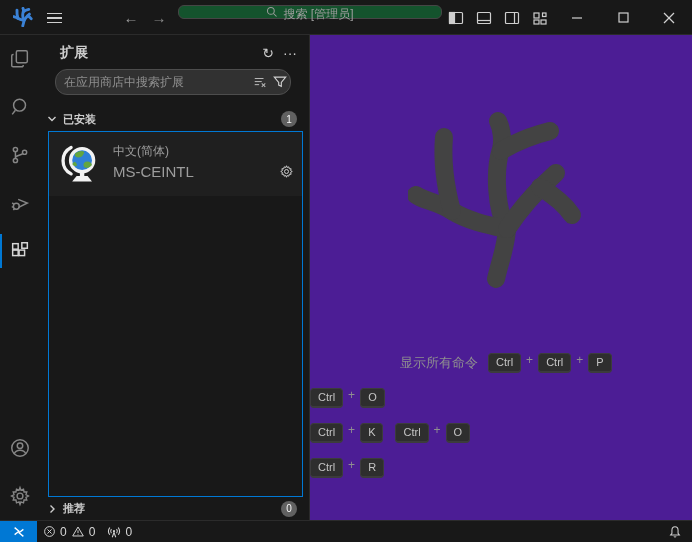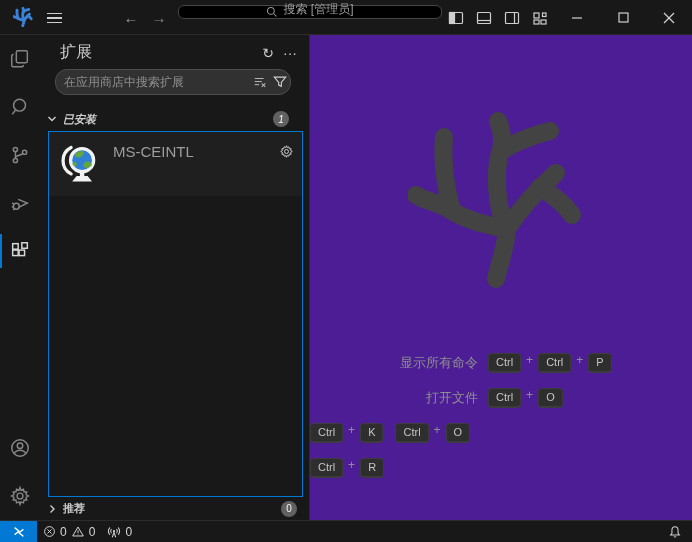--- a/index.html
+++ b/index.html
@@ -8,41 +8,41 @@
   #app { position:relative; width:692px; height:542px; background:#1f1f1f; }
 
   
   #titlebar { position:absolute; top:0; left:0; width:692px; height:35px; background:#181818; border-bottom:1px solid #2b2b2b; }
   .tb-logo { position:absolute; left:13px; top:7px; width:20px; height:20px; }
   .tb-menu { position:absolute; left:44px; top:9px; width:28px; height:18px; display:flex; flex-direction:column; justify-content:center; gap:3px; cursor:pointer; }
   .tb-menu i { display:block; width:15px; height:1.4px; background:#cfcfcf; margin-left:3px; }
   .tb-nav { position:absolute; top:0; height:35px; width:26px; display:flex; align-items:center; justify-content:center; font-size:15px; color:#9d9d9d; }
   #nav-back { left:118px; }
   #nav-fwd  { left:146px; color:#8a8a8a; }
-  .tb-search { position:absolute; left:178px; top:5px; width:264px; height:14px; background:#000000; border:1px solid #454545; border-radius:6px; display:flex; align-items:flex-end; justify-content:center; gap:5px; font-size:12px; color:#9d9d9d; cursor:text; }
+  .tb-search { position:absolute; left:178px; top:5px; width:264px; height:14px; background:#14532d; border:1px solid #454545; border-radius:6px; display:flex; align-items:flex-start; justify-content:center; gap:5px; font-size:12px; color:#9d9d9d; cursor:text; }
   .tb-search svg { flex:0 0 auto; }
   .tb-right { position:absolute; right:0; top:0; height:35px; display:flex; align-items:center; }
   .layout-btn { width:28px; height:28px; display:flex; align-items:center; justify-content:center; color:#cfcfcf; }
   .win-btn { width:46px; height:35px; display:flex; align-items:center; justify-content:center; color:#d0d0d0; font-size:13px; }
   .win-btn svg { display:block; }
 
   
   #main { position:absolute; top:35px; left:0; width:692px; height:485px; display:flex; }
 
   
   #activitybar { width:40px; background:#181818; display:flex; flex-direction:column; align-items:stretch; }
   .ab-item { position:relative; height:48px; display:flex; align-items:center; justify-content:center; color:#868686; cursor:pointer; }
   .ab-item.active { color:#d7d7d7; }
   .ab-item.active::before { content:""; position:absolute; left:0; top:7px; bottom:7px; width:2px; background:#0078d4; }
   .ab-spacer { flex:1; }
 
   
   #sidebar { width:270px; background:#181818; border-right:1px solid #2b2b2b; position:relative; }
   .sb-header { height:35px; display:flex; align-items:center; padding:0 8px 0 20px; }
-  .sb-title { font-size:16px; color:#cccccc; flex:1; letter-spacing:.3px; }
+  .sb-title { font-size:14px; color:#cccccc; flex:1; letter-spacing:.3px;font-weight:bold; }
   .sb-act { width:22px; height:22px; display:flex; align-items:center; justify-content:center; color:#cccccc; border-radius:4px; cursor:pointer; font-size:14px; }
   .sb-search { position:absolute; left:15px; right:18px; top:34px; height:26px; background:#313131; border:1px solid #4d4d4d; border-radius:12px; display:flex; align-items:center; }
   .sb-search input { flex:1; background:transparent; border:none; outline:none; color:#c0c0c0; font-size:12px; padding:0 4px 0 8px; font-family:inherit; }
   .sb-search input::placeholder { color:#8f8f8f; }
   .sb-search .s-ic { width:20px; display:flex; align-items:center; justify-content:center; color:#b5b5b5; cursor:pointer; }
   .sb-section { height:22px; display:flex; align-items:center; padding:0 12px 0 4px; gap:3px; cursor:pointer; }
   .sb-section .chev { width:16px; display:flex; justify-content:center; color:#cccccc; }
   .sb-section .sec-label { font-size:11px; font-weight:bold; color:#cccccc; flex:1; }
   .badge { min-width:16px; height:16px; border-radius:9px; background:#616161; color:#f8f8f8; font-size:10px; display:flex; align-items:center; justify-content:center; padding:0 4px; }
   #installed-list { position:absolute; left:8px; right:6px; top:96px; bottom:23px; border:1px solid #0078d4; background:#181818; overflow:hidden; }
@@ -225,21 +225,21 @@
               <line x1="10" y1="9.5" x2="14" y2="13.5"></line>
               <line x1="14" y1="9.5" x2="10" y2="13.5"></line>
             </svg>
         </span>
         <span class="s-ic">
           <svg width="14" height="14" viewBox="0 0 16 16" fill="none" stroke="#d0d0d0" stroke-width="1.3">
               <path d="M1.5,2.5 L14.5,2.5 L9.5,8.5 L9.5,13 L6.5,11.5 L6.5,8.5 Z"></path>
             </svg>
         </span>
       </div>
-      <div style="position:absolute; top:73px; left:0; right:8px;font-style:italic;">
+      <div style="position:absolute; top:73px; left:0; right:0;">
         <div class="sb-section">
           <span class="chev">
             <svg width="10" height="10" viewBox="0 0 10 10" fill="none" stroke="#cccccc" stroke-width="1.4">
                 <polyline points="1.5,3 5,6.5 8.5,3"></polyline>
               </svg>
           </span>
           <span class="sec-label">已安装</span>
           <span class="badge">1</span>
         </div>
       </div>
@@ -248,20 +248,21 @@
           <svg class="ext-icon" viewBox="0 0 40 40">
             <path d="M11,5 a13.5,13.5 0 0 0 0,24" stroke="#f2f2f2" stroke-width="3" fill="none" stroke-linecap="round"></path>
             <circle cx="21" cy="16.5" r="10.5" fill="#2f7fd6" stroke="#f2f2f2" stroke-width="3"></circle>
             <path d="M15,10 q5,-3 8,-1 q-1,5 -6,5 q-4,-1 -2,-4 z" fill="#63a53f"></path>
             <path d="M24,18 q5,-1 6,3 q-3,4 -7,2 q-2,-3 1,-5 z" fill="#63a53f"></path>
             <path d="M14,18 q3,1 2,4 q-3,0 -4,-2 z" fill="#63a53f"></path>
             <rect x="19" y="27" width="4" height="5" fill="#f2f2f2"></rect>
             <path d="M12,36 L30,36 L26,31 L16,31 Z" fill="#f2f2f2"></path>
           </svg>
           <div class="ext-body">
+            <div class="ext-desc">中文(简体)</div>
             <div class="ext-foot">
               <span class="ext-pub">MS-CEINTL</span>
               <span class="ext-gear">
                 <svg width="15" height="15" viewBox="0 0 24 24" fill="none" stroke="#cccccc" stroke-width="1.6">
                     <circle cx="12" cy="12" r="3.2"></circle>
                     <path d="M12,2.8 L13,5.5 L15.8,4.6 L16.4,7.6 L19.4,7.6 L18.5,10.5 L21.2,12 L18.5,13.5 L19.4,16.4 L16.4,16.4 L15.8,19.4 L13,18.5 L12,21.2 L11,18.5 L8.2,19.4 L7.6,16.4 L4.6,16.4 L5.5,13.5 L2.8,12 L5.5,10.5 L4.6,7.6 L7.6,7.6 L8.2,4.6 L11,5.5 Z"></path>
                   </svg>
               </span>
             </div>
           </div>
@@ -295,21 +296,20 @@
               <span class="chord">
                 <span class="kbd">Ctrl</span>
                 <span class="plus">+</span>
                 <span class="kbd">Ctrl</span>
                 <span class="plus">+</span>
                 <span class="kbd">P</span>
               </span>
             </span>
           </div>
           <div class="sc-row">
-            <span class="sc-label">打开文件</span>
             <span class="sc-keys">
               <span class="chord">
                 <span class="kbd">Ctrl</span>
                 <span class="plus">+</span>
                 <span class="kbd">O</span>
               </span>
             </span>
           </div>
           <div class="sc-row">
             <span class="sc-keys">

